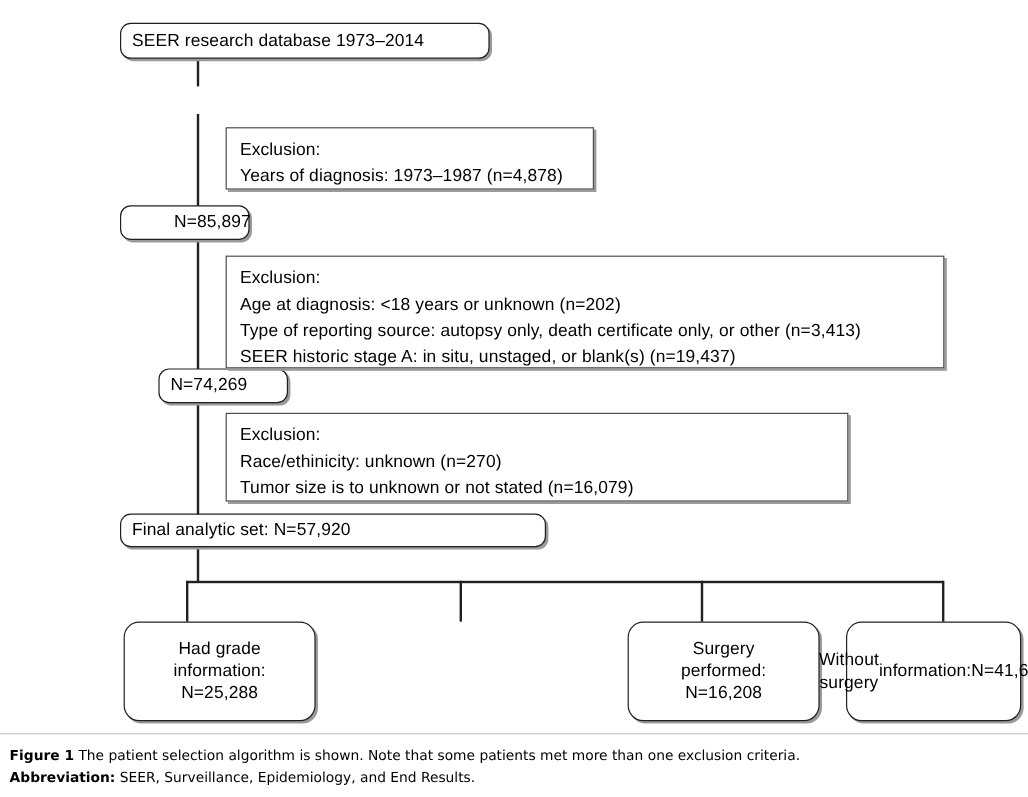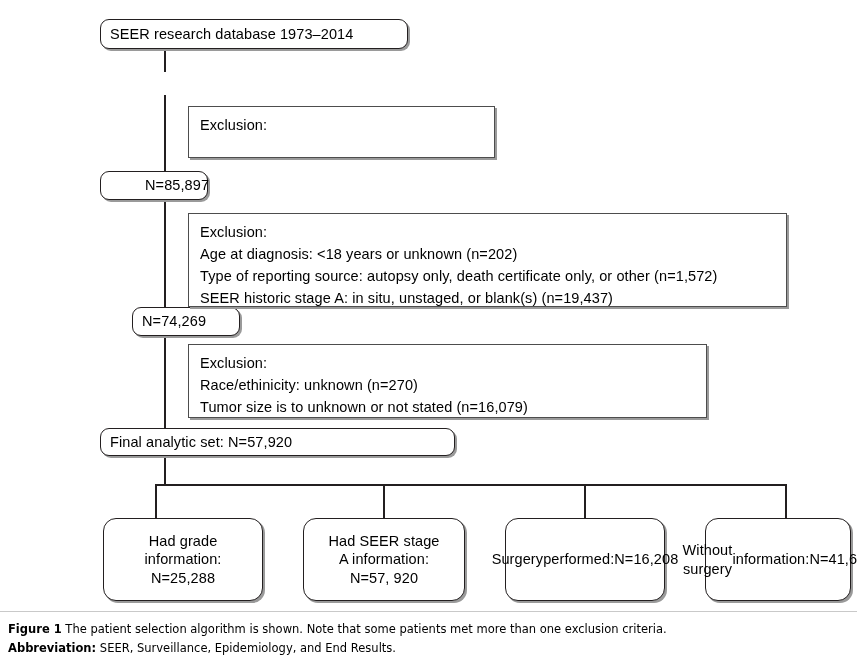--- a/index.html
+++ b/index.html
@@ -127,48 +127,44 @@
     <div class="node pad-left" style="left:100px; top:307px; width:108px; height:29px;margin-left:32px;">
       <span>N=74,269</span>
     </div>
 
     <div class="node pad-left" style="left:100px; top:428px; width:355px; height:28px;">
       <span>Final analytic set: N=57,920</span>
     </div>
 
     <div class="excl" style="left:188px; top:106px; width:307px; height:52px;">
       <div class="ln">Exclusion:</div>
+      <div class="ln">Years of diagnosis: 1973–1987 (n=4,878)</div>
     </div>
 
     <div class="excl" style="left:188px; top:213px; width:599px; height:94px;">
       <div class="ln">Exclusion:</div>
       <div class="ln">Age at diagnosis: &lt;18 years or unknown (n=202)</div>
-      <div class="ln">Type of reporting source: autopsy only, death certificate only, or other (n=1,572)</div>
+      <div class="ln">Type of reporting source: autopsy only, death certificate only, or other (n=3,413)</div>
       <div class="ln">SEER historic stage A: in situ, unstaged, or blank(s) (n=19,437)</div>
     </div>
 
     <div class="excl" style="left:188px; top:344px; width:519px; height:74px;">
       <div class="ln">Exclusion:</div>
       <div class="ln">Race/ethinicity: unknown (n=270)</div>
       <div class="ln">Tumor size is to unknown or not stated (n=16,079)</div>
     </div>
 
     <div class="node centered" style="left:103px; top:518px; width:160px; height:83px; flex-direction:column;">
       <div>Had grade</div>
       <div>information:</div>
       <div>N=25,288</div>
     </div>
 
-    <div class="node centered" style="left:303px; top:518px; width:162px; height:83px; flex-direction:column;">
-      <div>Had SEER stage</div>
-      <div>A information:</div>
-      <div>N=57, 920</div>
-    </div>
 
-    <div class="node centered" style="left:505px; top:518px; width:160px; height:83px; flex-direction:row;">
+    <div class="node centered" style="left:523px; top:518px; width:160px; height:83px; flex-direction:column;">
       <div>Surgery</div>
       <div>performed:</div>
       <div>N=16,208</div>
     </div>
 
     <div class="node centered" style="left:705px; top:518px; width:146px; height:83px; flex-direction:row;">
       <div>Without surgery</div>
       <div>information:</div>
       <div>N=41,656</div>
     </div>

